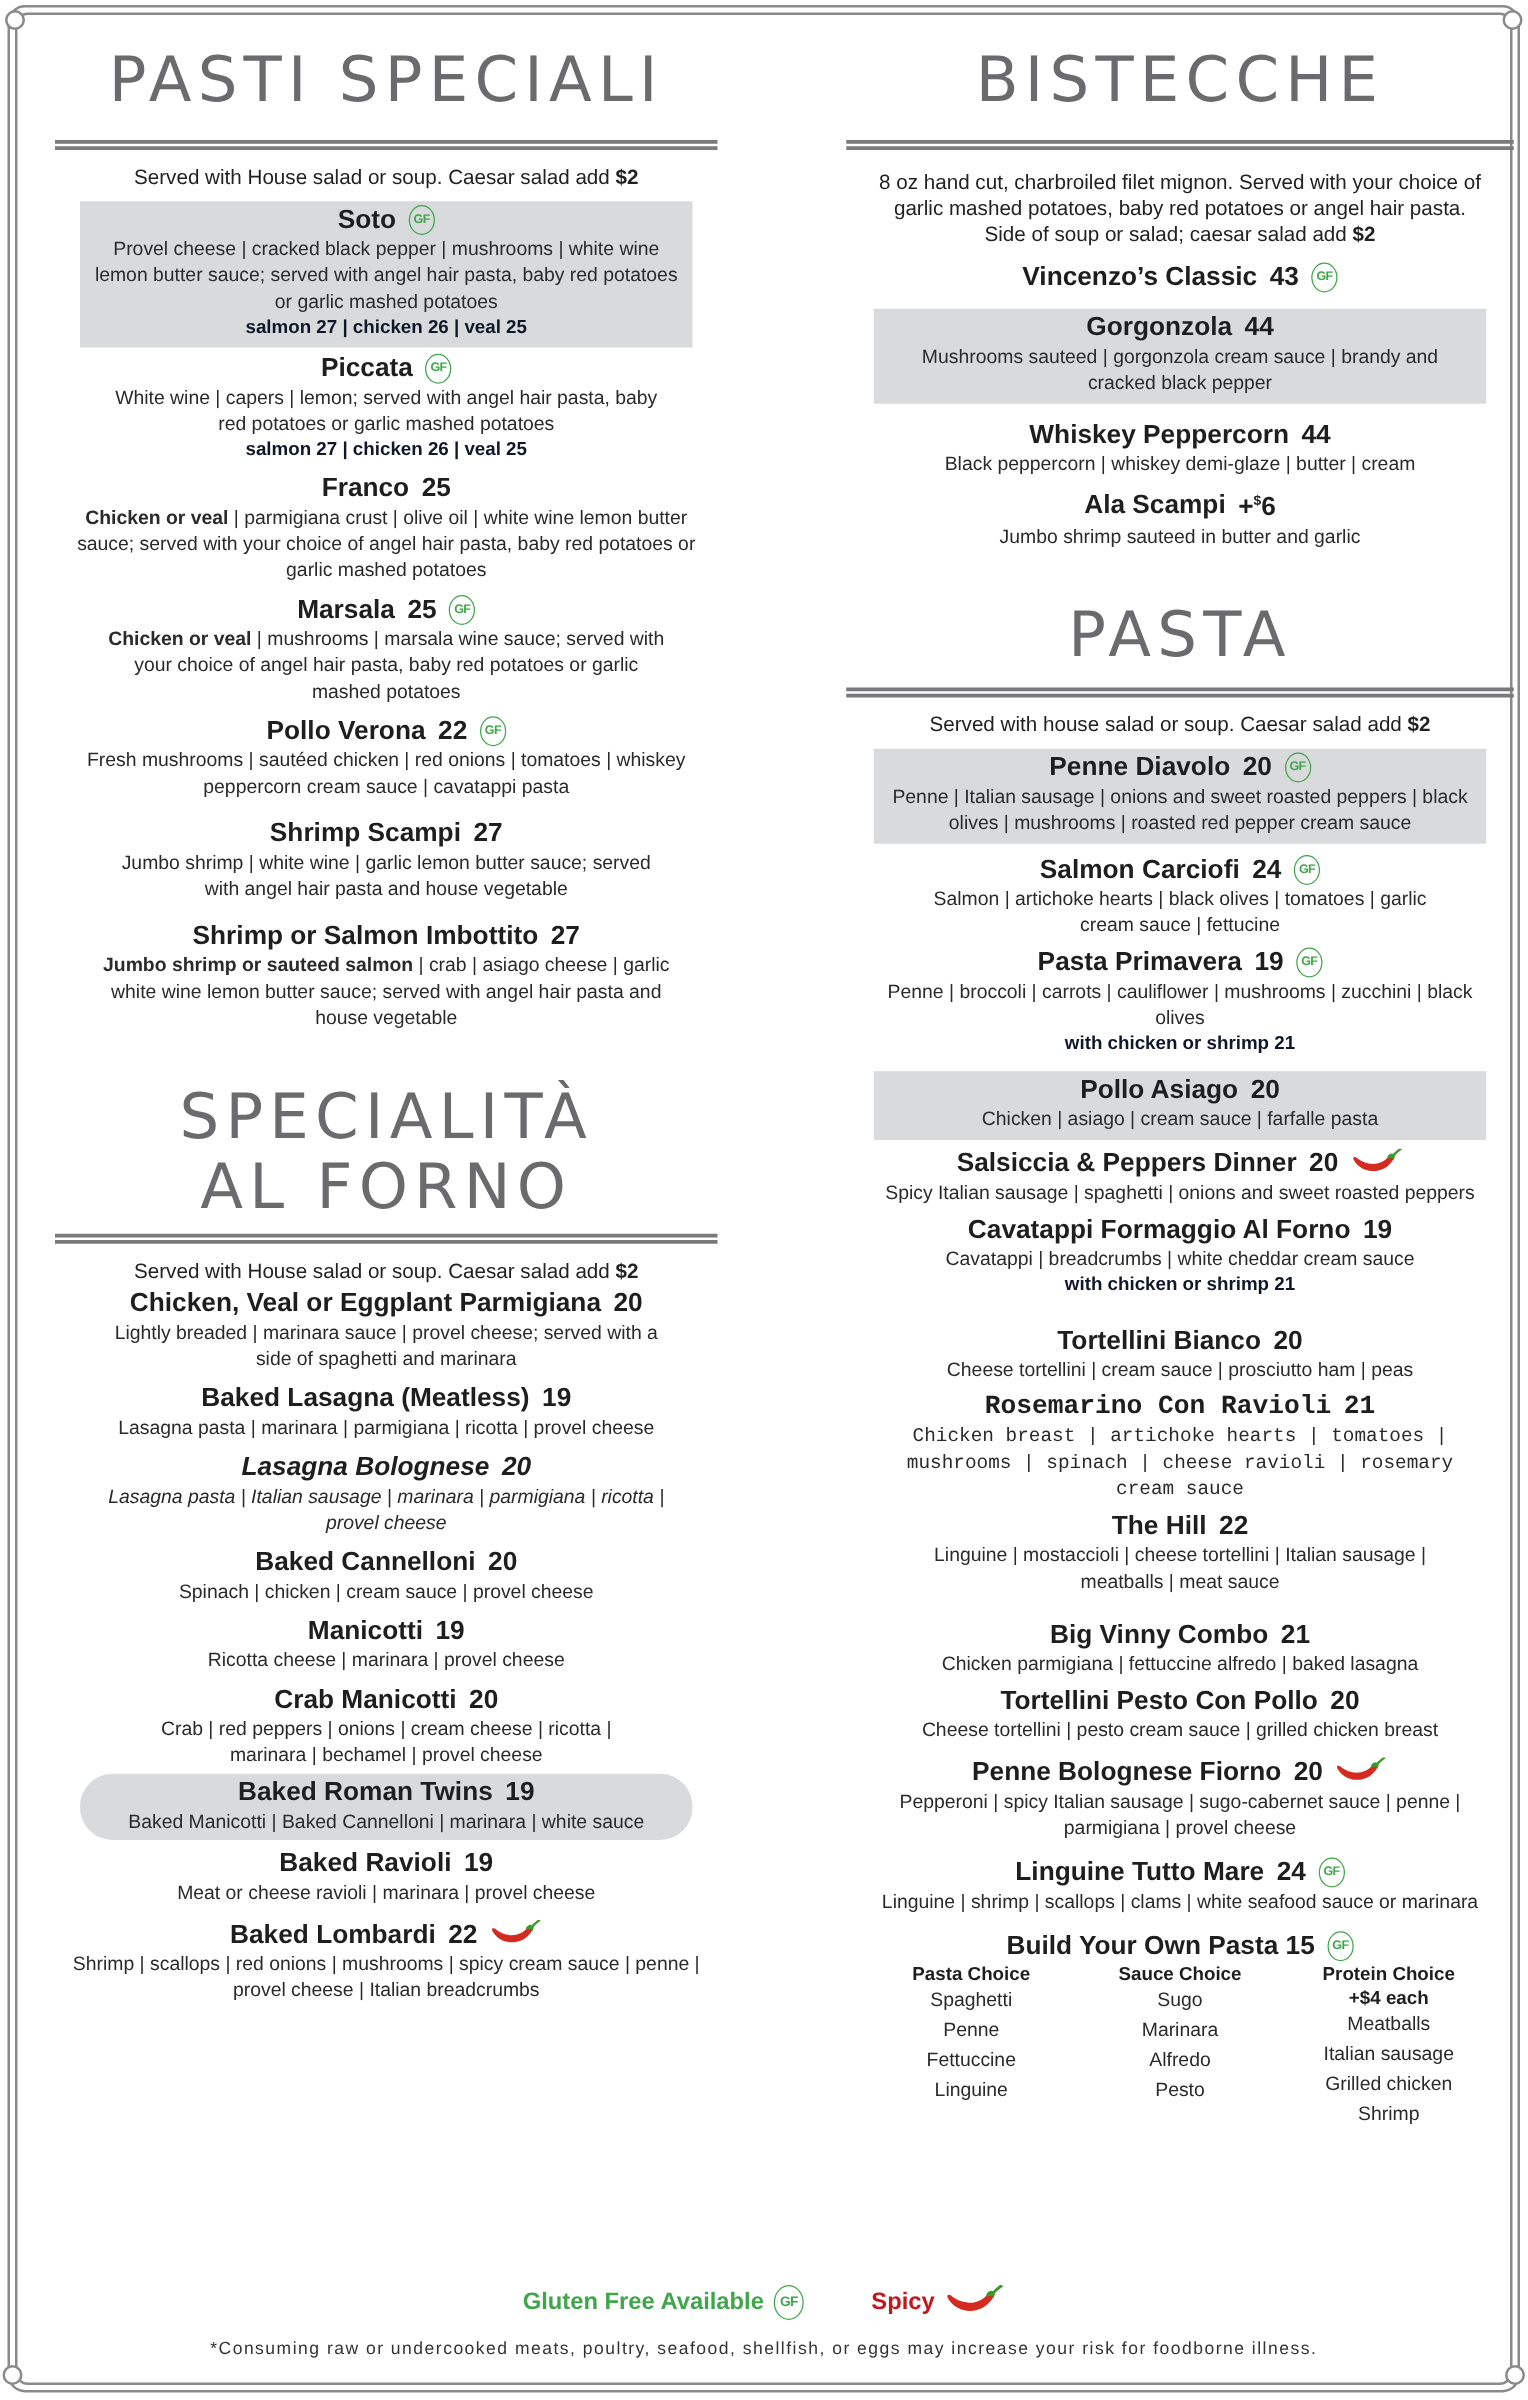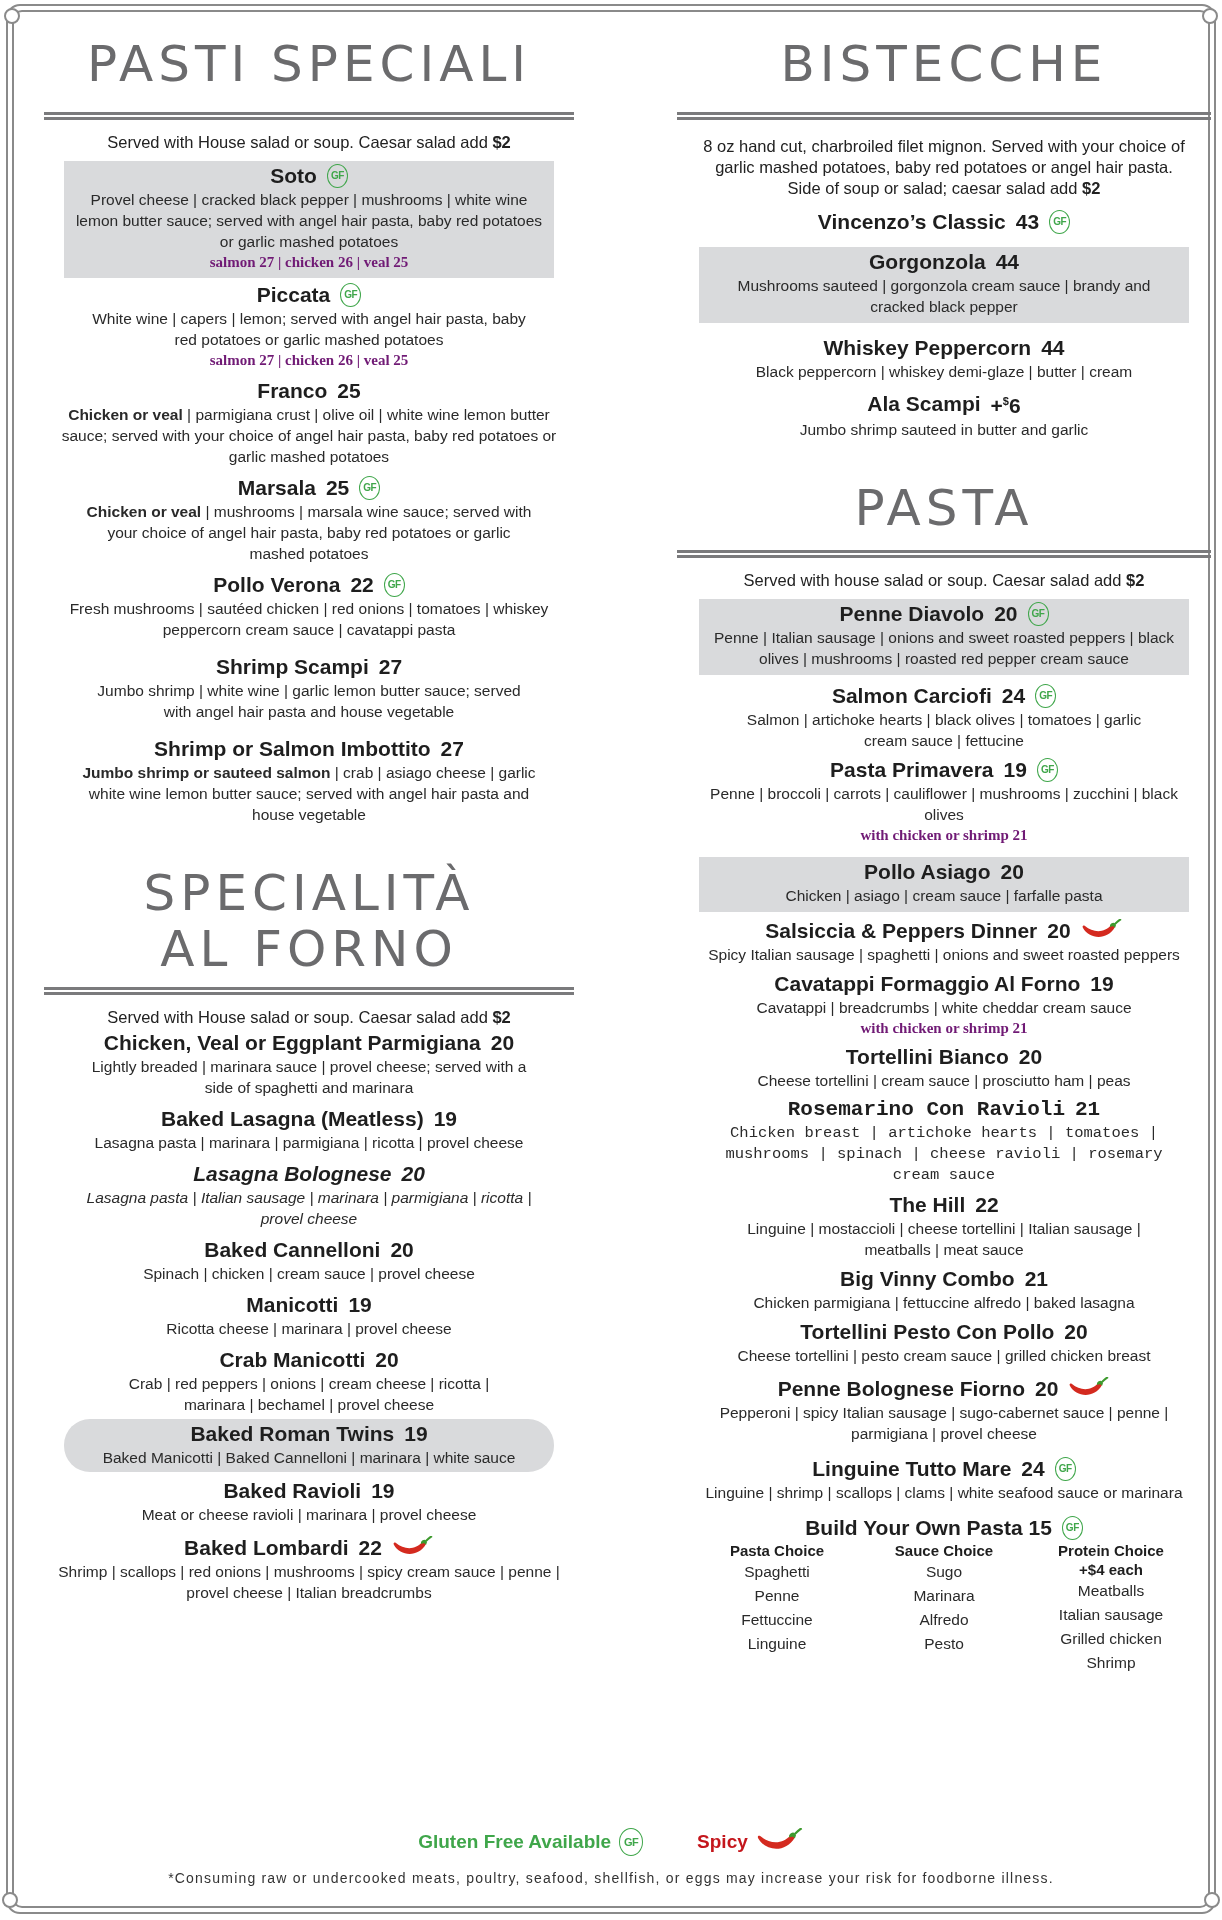--- a/index.html
+++ b/index.html
@@ -17,21 +17,21 @@
   .section-title { text-align: center; font-family: "DejaVu Sans", sans-serif; font-weight: normal; color: #6b6b6d; letter-spacing: 5px; font-size: 50px; line-height: 56px; }
   .rule { height: 8px; border-top: 3px solid #7a7a7c; border-bottom: 3px solid #7a7a7c; margin: 0 auto; }
   .intro { text-align: center; font-size: 16.5px; line-height: 21px; color: #222; }
   .intro b { font-weight: bold; }
 
   .item { text-align: center; }
   .item.hl { background: #d9dadc; }
   .item-name { font-size: 21px; font-weight: bold; line-height: 26px; color: #1e1e1e; display: inline-flex; align-items: center; justify-content: center; gap: 10px; }
   .item-desc { font-size: 15.5px; line-height: 21px; color: #2a2a2a; }
   .item-desc b { font-weight: bold; }
-  .item-extra { font-size: 15px; line-height: 20px; font-weight: bold; color: #701a75; font-family: Liberation Serif, serif; }
+  .item-extra { font-size: 15px; line-height: 20px; font-weight: bold; color: #0f172a; }
 
   .gf { display: inline-flex; align-items: center; justify-content: center; width: 21px; height: 24px; border: 1.5px solid #3fa64a; border-radius: 50%; color: #3fa64a; font-size: 10px; font-weight: bold; font-family: "Liberation Sans", sans-serif; letter-spacing: -0.5px; }
   .chili { display: inline-block; width: 42px; height: 24px; }
 
   .byo-grid { display: flex; justify-content: space-between; text-align: center; padding: 0 20px; }
   .byo-col { width: 160px; }
   .byo-head { font-size: 15px; font-weight: bold; line-height: 19px; color: #1e1e1e; }
   .byo-opt { font-size: 15.5px; line-height: 24px; color: #2a2a2a; }
 
   .legend { position: absolute; left: 0; width: 1222px; top: 1828px; display: flex; justify-content: center; align-items: center; gap: 54px; font-weight: bold; font-size: 19px; }
@@ -303,21 +303,21 @@
 
     <div class="item" style="margin-top:6px;">
       <div class="item-name">
           <span>Cavatappi Formaggio Al Forno</span>
           <span>19</span>
         </div>
       <div class="item-desc">Cavatappi | breadcrumbs | white cheddar cream sauce</div>
       <div class="item-extra">with chicken or shrimp 21</div>
     </div>
 
-    <div class="item" style="margin-top:6px;">
+    <div class="item" style="margin-top:22px;">
       <div class="item-name">
           <span>Tortellini Bianco</span>
           <span>20</span>
         </div>
       <div class="item-desc">Cheese tortellini | cream sauce | prosciutto ham | peas</div>
     </div>
 
     <div class="item" style="margin-top:6px;padding:0 30px;font-family:Liberation Mono, monospace;">
       <div class="item-name">
           <span>Rosemarino Con Ravioli</span>
@@ -327,21 +327,21 @@
     </div>
 
     <div class="item" style="margin-top:6px;padding:0 40px;">
       <div class="item-name">
           <span>The Hill</span>
           <span>22</span>
         </div>
       <div class="item-desc">Linguine | mostaccioli | cheese tortellini | Italian sausage | meatballs | meat sauce</div>
     </div>
 
-    <div class="item" style="margin-top:6px;">
+    <div class="item" style="margin-top:19px;">
       <div class="item-name">
           <span>Big Vinny Combo</span>
           <span>21</span>
         </div>
       <div class="item-desc">Chicken parmigiana | fettuccine alfredo | baked lasagna</div>
     </div>
 
     <div class="item" style="margin-top:6px;">
       <div class="item-name">
           <span>Tortellini Pesto Con Pollo</span>

